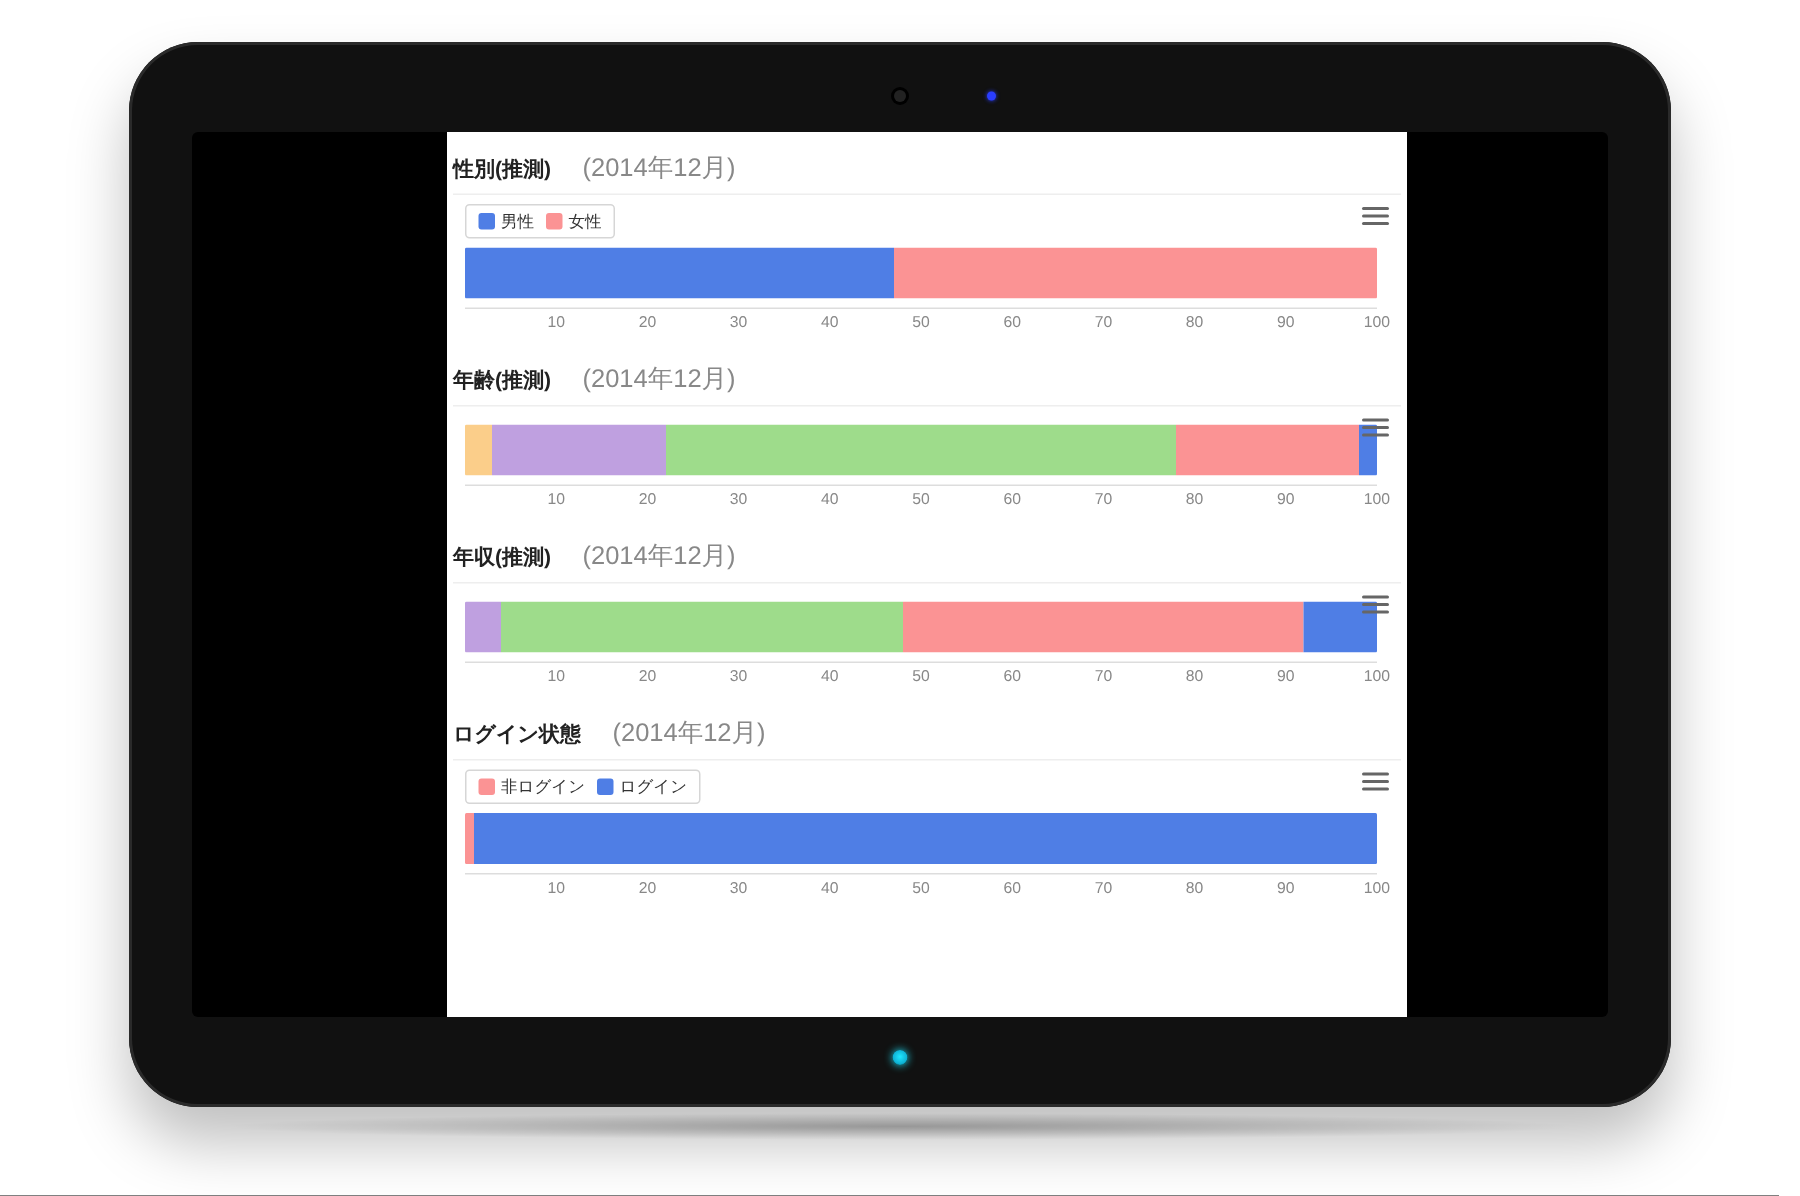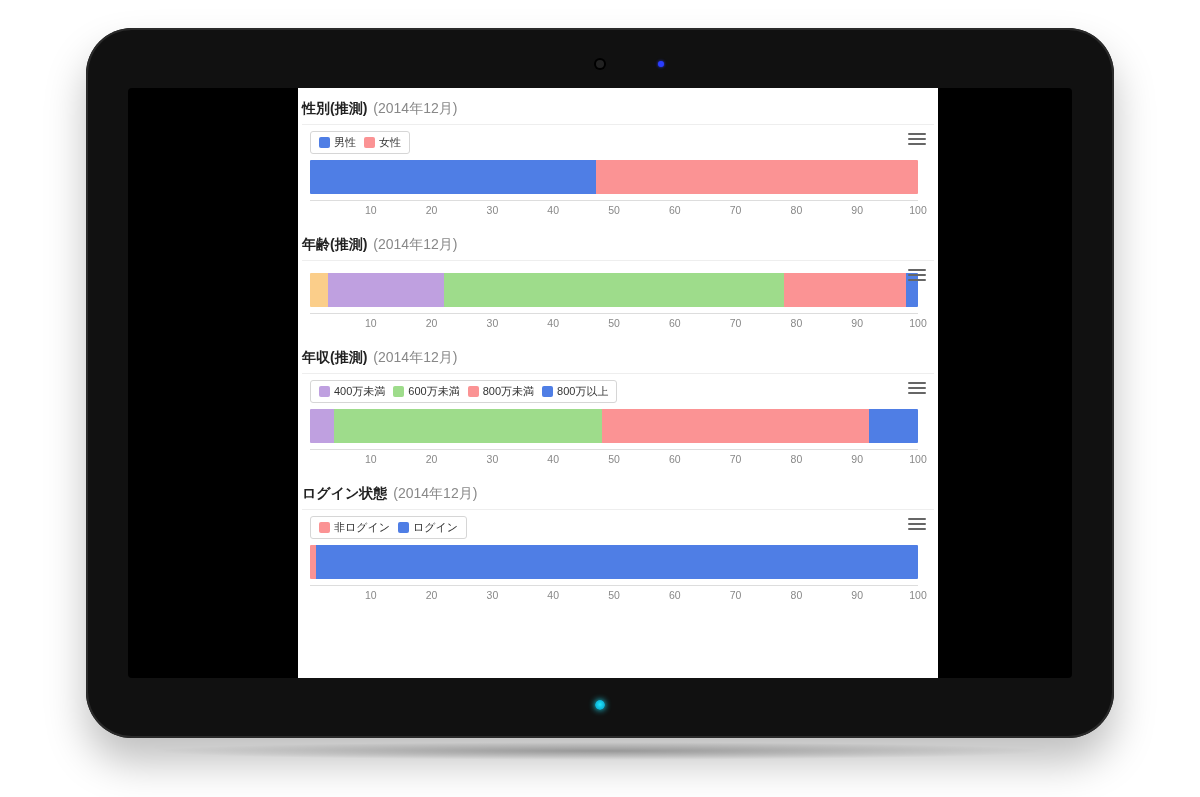--- a/index.html
+++ b/index.html
@@ -76,30 +76,30 @@
     overflow: hidden;
     padding-top: 6px;
   }
   
   .chart-section {
     padding: 4px 4px 0 4px;
   }
   .chart-title {
     display: flex;
     align-items: baseline;
-    gap: 6px;
+    gap: 21px;
     padding: 2px 0 6px 0;
   }
   .chart-title .main {
     font-size: 14px;
     font-weight: 700;
     color: #222;
   }
   .chart-title .sub {
-    font-size: 14px;
+    font-size: 17px;
     color: #888;
   }
   .chart-card {
     position: relative;
     border-top: 1px solid #eee;
     padding: 6px 6px 2px 8px;
   }
   .legend-box {
     display: inline-flex;
     align-items: center;
@@ -263,38 +263,20 @@
         <div class="chart-title">
           <span class="main">年収(推測)</span>
           <span class="sub">(2014年12月)</span>
         </div>
         <div class="chart-card">
           <div class="hamburger">
               <span></span>
               <span></span>
               <span></span>
             </div>
-          <div class="legend-box">
-            <span class="legend-item">
-                <span class="swatch" style="background:#bfa0e0"></span>
-                <span>400万未満</span>
-              </span>
-            <span class="legend-item">
-                <span class="swatch" style="background:#9edc8b"></span>
-                <span>600万未満</span>
-              </span>
-            <span class="legend-item">
-                <span class="swatch" style="background:#fb9394"></span>
-                <span>800万未満</span>
-              </span>
-            <span class="legend-item">
-                <span class="swatch" style="background:#4f7ee5"></span>
-                <span>800万以上</span>
-              </span>
-          </div>
           <div class="bar-area">
             <div class="stacked-bar">
               <div class="seg" style="width:4%;background:#bfa0e0"></div>
               <div class="seg" style="width:44%;background:#9edc8b"></div>
               <div class="seg" style="width:44%;background:#fb9394"></div>
               <div class="seg" style="width:8%;background:#4f7ee5"></div>
             </div>
             <div class="axis">
               <div class="axis-line"></div>
               <span class="tick" style="left:10%">10</span>

